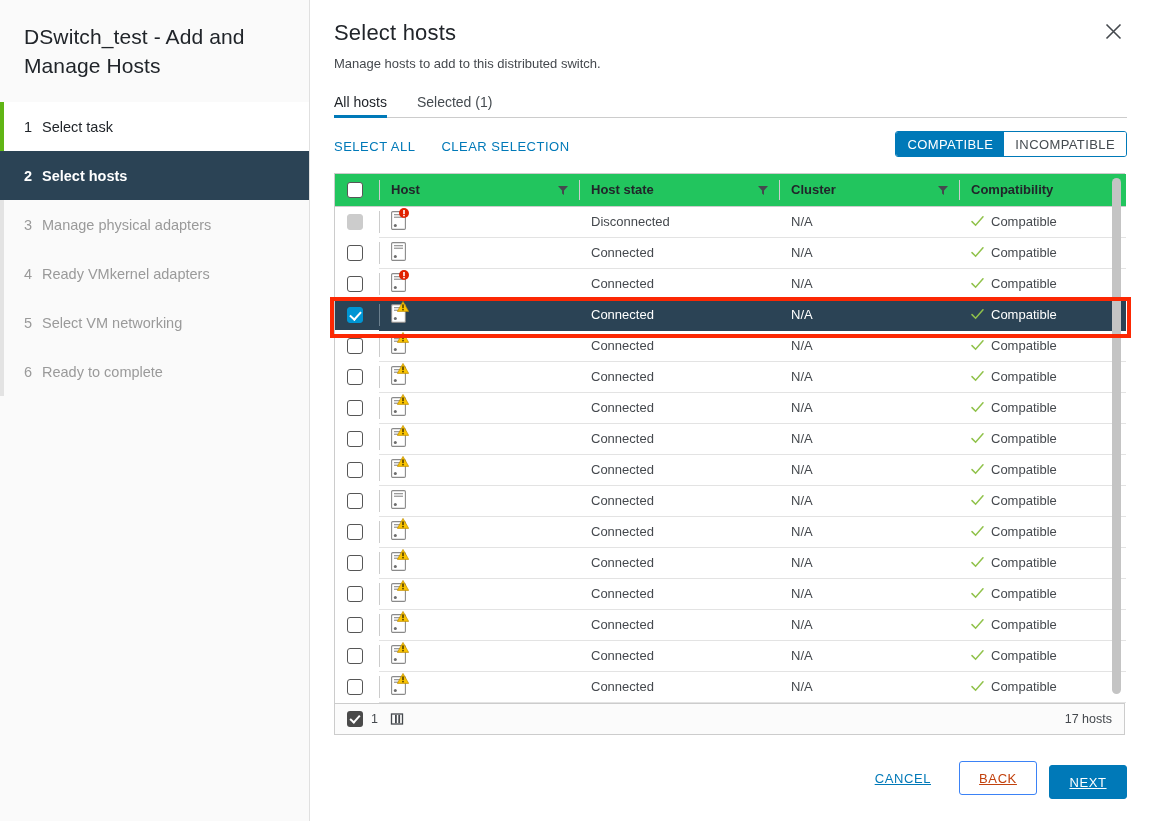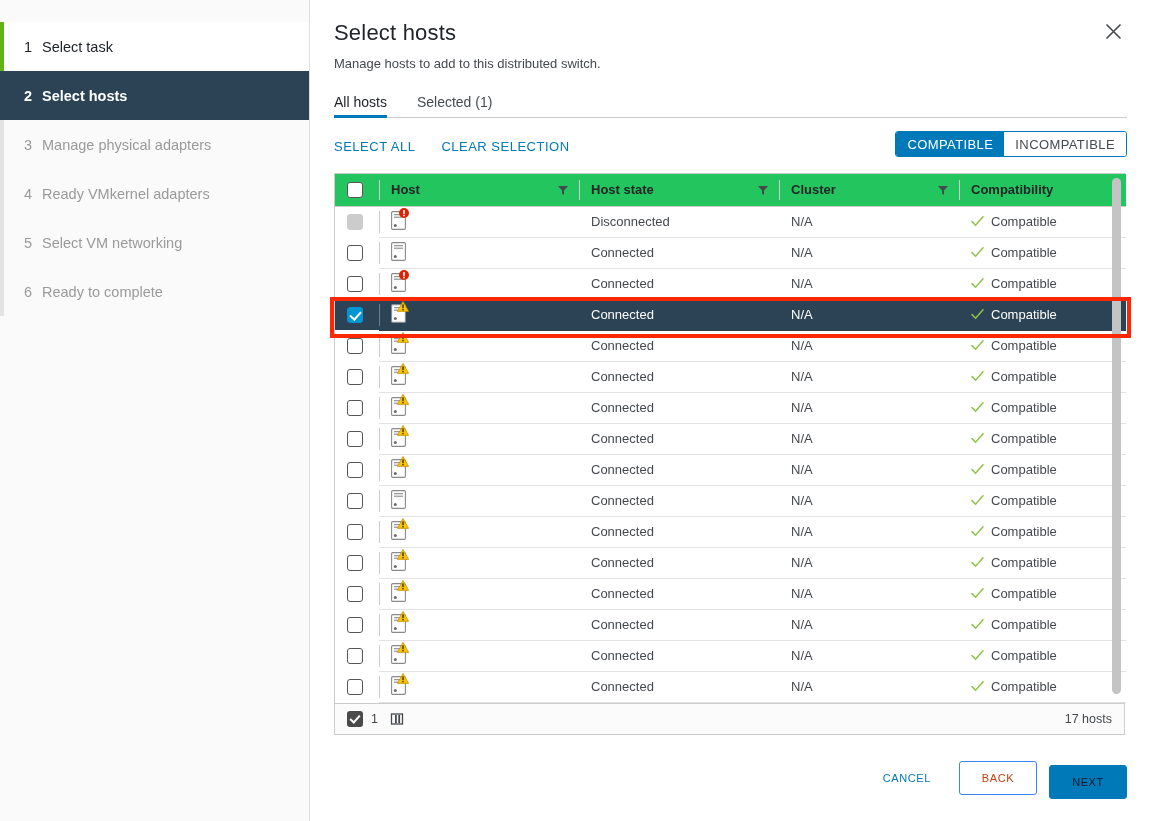--- a/index.html
+++ b/index.html
@@ -326,44 +326,46 @@
     right: 24px;
     bottom: 22px;
     display: flex;
     align-items: center;
     gap: 12px;
   }
   .btn {
     height: 34px;
     min-width: 78px;
     border-radius: 3px;
-    font-size: 11px;
+    font-size: 13px;
     letter-spacing: 0.6px;
     display: flex; align-items: center; justify-content: center;
     cursor: pointer;
     padding: 0 16px;
+    text-decoration: underline;
   }
   .btn.flat { background: transparent; color: #0079b8; border: none; }
   .btn.outline { background: #fff; color: #c2410c; border: 1px solid #3b82f6; }
-  .btn.solid { background: #0079b8; color: #0f172a; border: 1px solid #0079b8; margin-top: 8px; }
+  .btn.solid { background: #0079b8; color: #ffffff; border: 1px solid #0079b8; margin-top: 8px; }
 
   
   .annot {
     position: absolute;
     border: 4px solid #fc2803;
     pointer-events: none;
     z-index: 30;
   }
 </style>
 </head>
 <body>
 
 <div id="app">
 
   <div class="sidebar">
+    <div class="wizard-title">DSwitch_test - Add and Manage Hosts</div>
     <div class="steps">
       <div class="step done">
         <span class="num">1</span>
         <span class="lbl">Select task</span>
       </div>
       <div class="step active">
         <span class="num">2</span>
         <span class="lbl">Select hosts</span>
       </div>
       <div class="step inactive">

